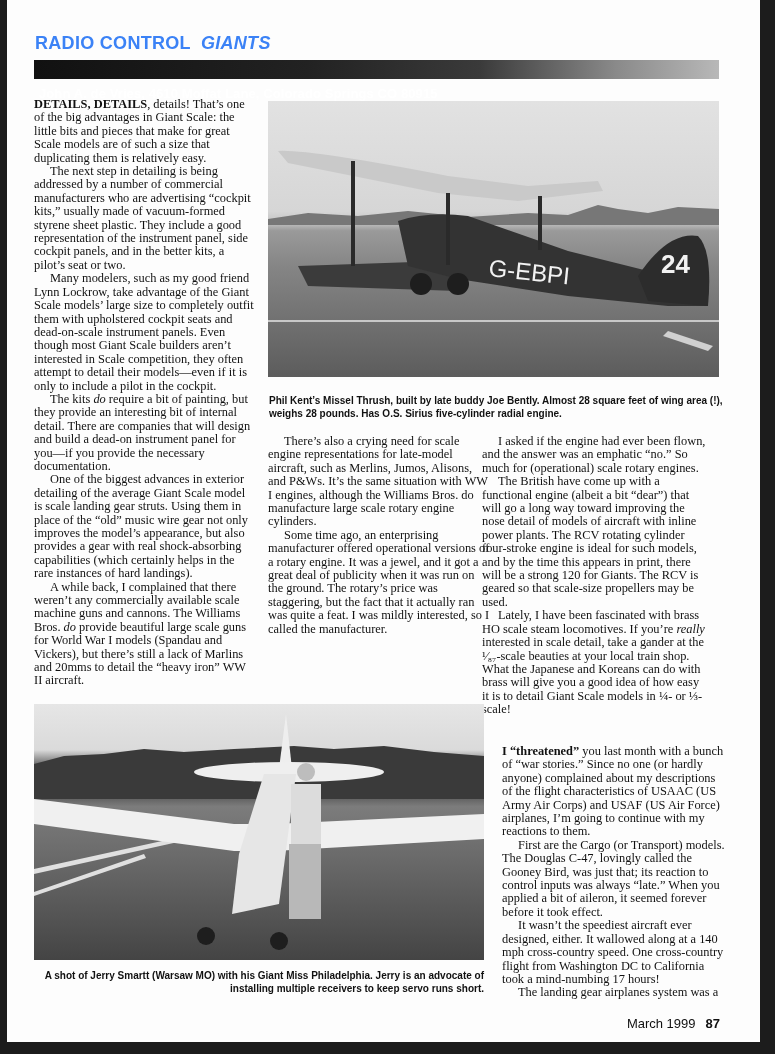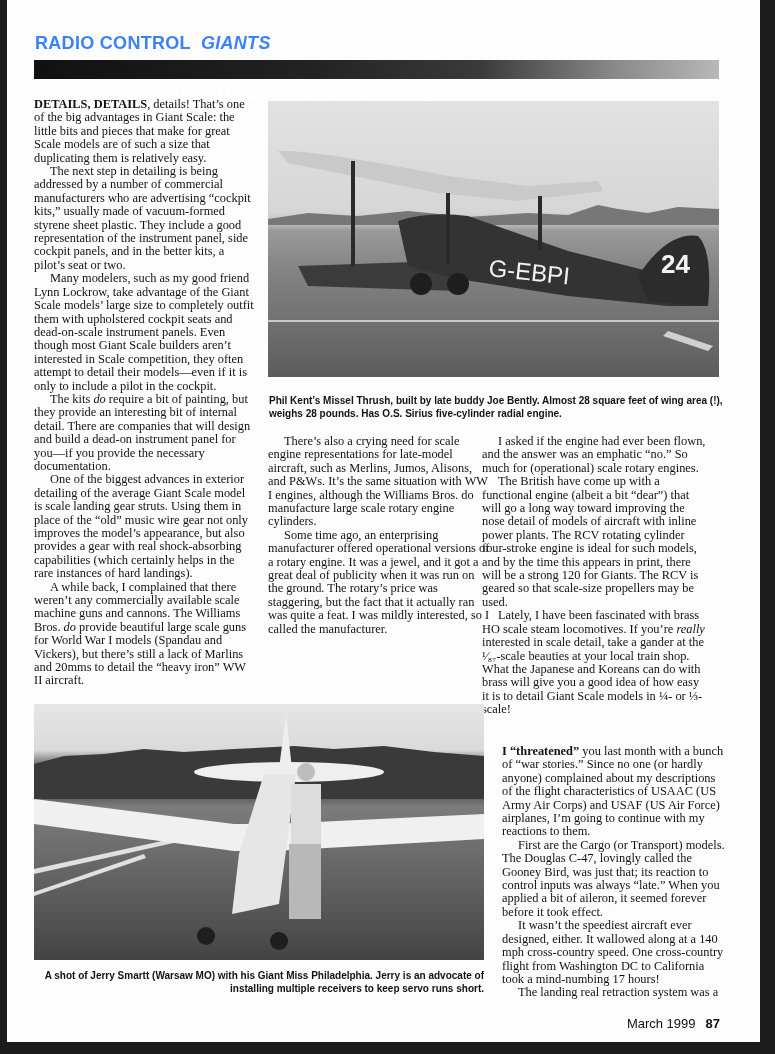--- a/index.html
+++ b/index.html
@@ -116,21 +116,21 @@
   <div class="col col3">
     <p>I asked if the engine had ever been flown, and the answer was an emphatic “no.” So much for (operational) scale rotary engines.</p>
     <p>The British have come up with a functional engine (albeit a bit “dear”) that will go a long way toward improving the nose detail of models of aircraft with inline power plants. The RCV rotating cylinder four-stroke engine is ideal for such models, and by the time this appears in print, there will be a strong 120 for Giants. The RCV is geared so that scale-size propellers may be used.</p>
     <p><span>Lately, I have been fascinated with brass HO scale steam locomotives. If you’re </span><i>really</i><span> interested in scale detail, take a gander at the ¹⁄₈₇-scale beauties at your local train shop. What the Japanese and Koreans can do with brass will give you a good idea of how easy it is to detail Giant Scale models in ¼- or ⅓-scale!</span></p>
   </div>
 
   <div class="col col3b">
     <p class="first"><b class="lead">I “threatened”</b><span> you last month with a bunch of “war stories.” Since no one (or hardly anyone) complained about my descriptions of the flight characteristics of USAAC (US Army Air Corps) and USAF (US Air Force) airplanes, I’m going to continue with my reactions to them.</span></p>
     <p>First are the Cargo (or Transport) models. The Douglas C-47, lovingly called the Gooney Bird, was just that; its reaction to control inputs was always “late.” When you applied a bit of aileron, it seemed forever before it took effect.</p>
     <p>It wasn’t the speediest aircraft ever designed, either. It wallowed along at a 140 mph cross-country speed. One cross-country flight from Washington DC to California took a mind-numbing 17 hours!</p>
-    <p>The landing real retraction system was a</p>
+    <p>The landing gear airplanes system was a</p>
   </div>
 
   <div class="photo photo2">
     <svg width="450" height="256" viewBox="0 0 450 256">
 
       <path d="M0 60 L30 52 L70 50 L110 45 L150 48 L200 45 L260 42 L300 45 L350 42 L400 48 L450 52 L450 95 L0 95 Z" fill="#3a3a3a"></path>
 
       <path d="M0 165 L160 130 L162 134 L0 170 Z" fill="#e0e0e0"></path>
       <path d="M0 188 L110 150 L112 154 L0 192 Z" fill="#e0e0e0"></path>
 

